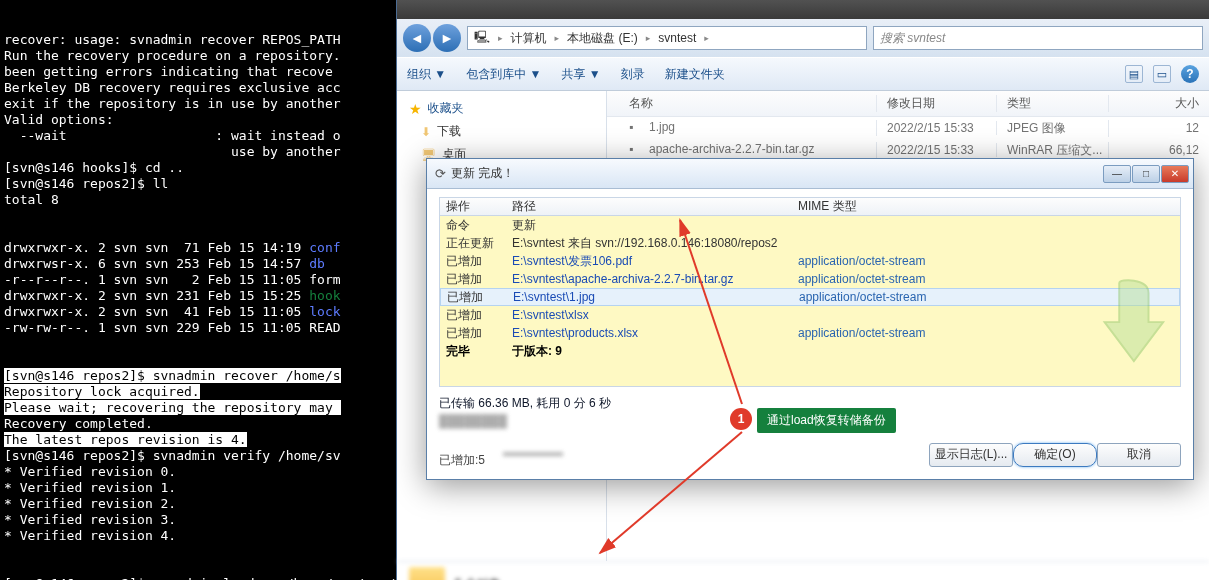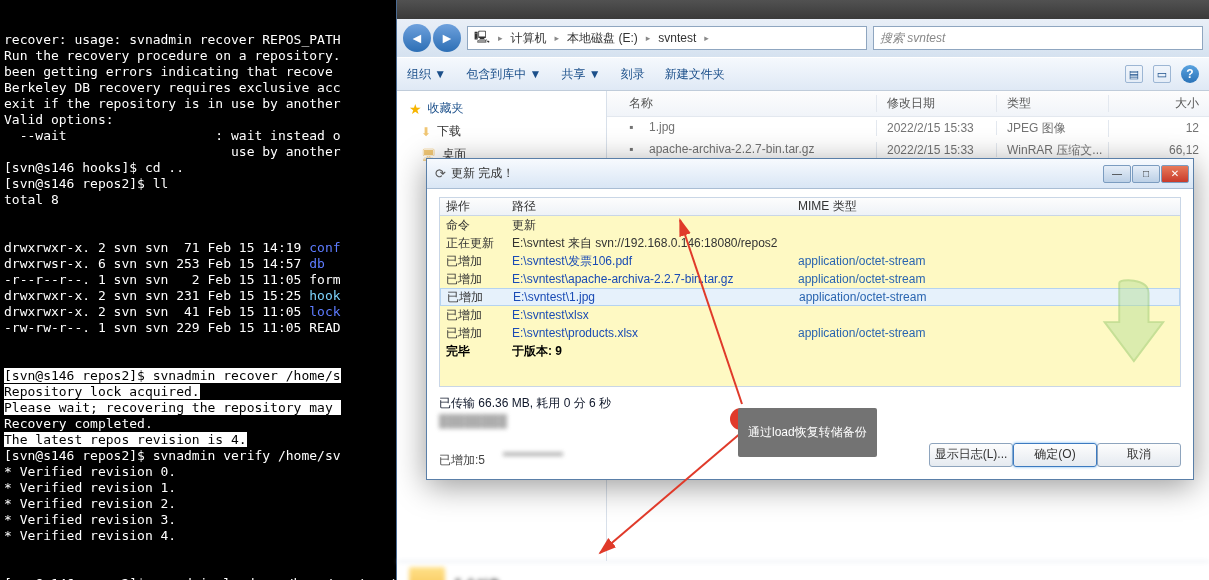--- a/index.html
+++ b/index.html
@@ -1,21 +1,21 @@
 <!DOCTYPE html>
 <html><head>
 <meta charset="utf-8">
 <style>
   * { margin: 0; padding: 0; box-sizing: border-box; }
   body { font-family: "Segoe UI", "Microsoft YaHei", sans-serif; font-size: 12px; width: 1209px; height: 580px; position: relative; overflow: hidden; background: #000; }
   
   
   .terminal { position: absolute; left: 0; top: 0; width: 100%; height: 100%; background: #000; color: #fff; font-family: "Consolas", monospace; font-size: 13px; line-height: 16px; padding: 0 4px; white-space: pre; }
   .terminal .hl-blue { color: #5e7cff; }
-  .terminal .hl-cyan { color: #7dd3fc; }
+  .terminal .hl-cyan { color: #15803d; }
   .terminal .hl-sel { background: #fff; color: #000; text-align: center; }
   .terminal .row { display: block; }
 
   
   .explorer { position: absolute; left: 396px; top: -4px; width: 814px; background: #fff; border: 1px solid #4b6c94; box-shadow: 0 4px 20px rgba(0,0,0,0.3); }
   .exp-titlebar { height: 22px; background: linear-gradient(to bottom, #555, #3a3a3a); }
   .exp-addrbar { height: 38px; background: linear-gradient(to bottom, #e9eff7, #d5e2f0); display: flex; align-items: center; padding: 4px 6px; gap: 6px; }
   .nav-arrows { display: flex; gap: 2px; }
   .nav-btn { width: 28px; height: 28px; border-radius: 14px; background: linear-gradient(to bottom, #6ea1dd, #2d6fb5); color: #fff; display: flex; align-items: center; justify-content: center; font-size: 14px; }
   .breadcrumb { flex: 1; background: #fff; border: 1px solid #8fa6c0; height: 24px; display: flex; align-items: center; padding: 0 2px; font-size: 12px; color: #333; }
@@ -67,24 +67,24 @@
   .grid-row .gc-mime { color: #2a65b0; }
   .grid-row.sel { background: #e6f1fb; border: 1px solid #b5d3f0; }
   .grid-row.plain .gc-path { color: #333; }
   .grid-row.bold .gc-path, .grid-row.bold .gc-op { font-weight: bold; color: #000; }
   .grid-body { height: 170px; background: #fef9c3; position: relative; }
   .big-arrow { position: absolute; right: 12px; top: 56px; width: 78px; height: 110px; opacity: 0.5; }
   .transfer { margin-top: 8px; color: #0f172a; font-size: 12px; }
   .added-count { margin-top: 18px; color: #444; font-size: 12px; display: flex; align-items: center; filter: blur(0); }
   .dlg-buttons { display: flex; justify-content: flex-end; margin-top: 6px; }
   .btn { min-width: 84px; height: 24px; background: linear-gradient(to bottom, #fdfdfd, #e5eaf0); border: 1px solid #8ea4bd; border-radius: 3px; display: flex; align-items: center; justify-content: center; font-size: 12px; color: #333; }
-  .btn.primary { border-color: #3c7ac0; box-shadow: 0 0 3px #6fb3f0; }
-
-  
-  .ann-tooltip { position: absolute; left: 738px; top: 408px; background: #737373; color: #fff; padding: 16px 10px; font-size: 12px; border-radius: 2px; display: flex; align-items: center; gap: 6px; }
+  .btn.primary { border-color: #3c7ac0; box-shadow: 0 0 3px #6fb3f0; border-radius: 10px; }
+
+  
+  .ann-tooltip { position: absolute; left: 757px; top: 408px; background: #15803d; color: #fff; padding: 4px 10px; font-size: 12px; border-radius: 2px; display: flex; align-items: center; gap: 6px; }
   .ann-num { position: absolute; left: 730px; top: 408px; width: 22px; height: 22px; background: #e03a2a; color: #fff; border-radius: 11px; display: flex; align-items: center; justify-content: center; font-size: 12px; font-weight: bold; }
   .ann-line { position: absolute; stroke: #e03a2a; stroke-width: 2; fill: none; }
   svg.overlay { position: absolute; left: 0; top: 0; width: 1209px; height: 580px; pointer-events: none; }
   .mblur { filter: blur(2px); opacity: 0.8; }
 </style>
 </head>
 <body>
 
 <div class="terminal">
   <div id="term-lines"><span class="row">recover: usage: svnadmin recover REPOS_PATH</span><span class="row"></span><span class="row">Run the recovery procedure on a repository.</span><span class="row">been getting errors indicating that recove</span><span class="row">Berkeley DB recovery requires exclusive acc</span><span class="row">exit if the repository is in use by another</span><span class="row"></span><span class="row">Valid options:</span><span class="row">  --wait                   : wait instead o</span><span class="row">                             use by another</span><span class="row"></span><span class="row">[svn@s146 hooks]$ cd ..</span><span class="row">[svn@s146 repos2]$ ll</span><span class="row">total 8</span></div>

